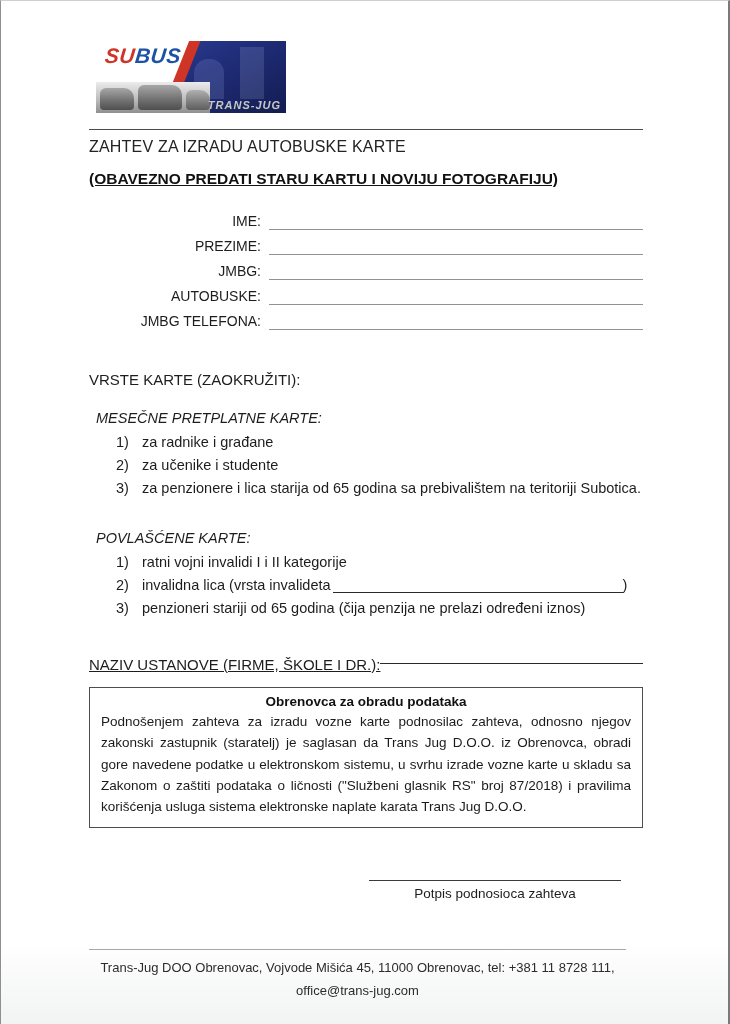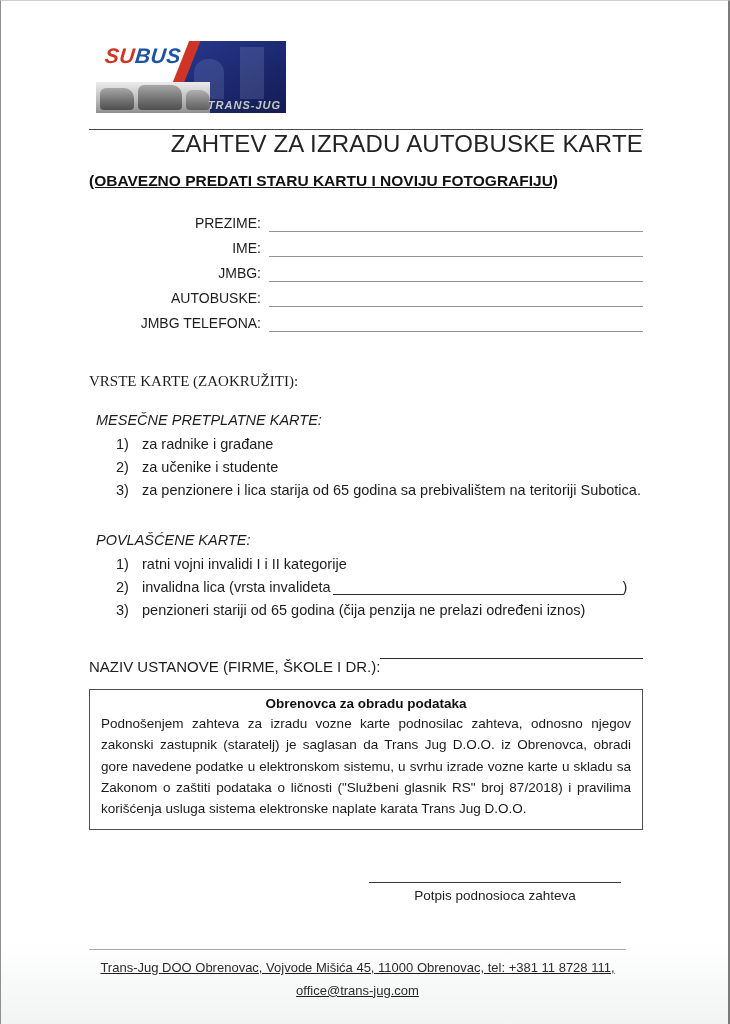--- a/index.html
+++ b/index.html
@@ -62,57 +62,57 @@
   .bus3 { left:90px; width:24px; height:20px; opacity:.8; }
   .logo-transjug {
     position:absolute; right:5px; bottom:2px;
     font-size:11px; font-weight:900; font-style:italic;
     letter-spacing:1px; color:#bfc8da;
     text-shadow:0.5px 0.5px 0 #2a2a2a;
   }
 
   
   .rule-top { margin-top:16px; border-top:1px solid #4a4a4a; }
-  .title { text-align:right; font-size:24px; color:#232323; letter-spacing:0.2px; }
+  .title { margin-top:8px; text-align:left; font-size:16px; color:#232323; letter-spacing:0.2px; }
   .subtitle { margin-top:14px; text-align:left; font-size:15.5px; font-weight:bold; text-decoration:underline; color:#111; }
 
   
   .fields { margin-top:18px; }
   .field-row { display:grid; grid-template-columns:180px 1fr; height:25px; align-items:end; }
   .field-label { text-align:right; padding-right:8px; font-size:14px; color:#1d1d1d; padding-bottom:2px; }
   .field-line { border-bottom:1px solid #929292; height:100%; margin-bottom:1px; }
 
   
-  .section-heading { margin-top:40px; font-size:15px; color:#1d1d1d;font-family:Liberation Serif, serif; }
+  .section-heading { margin-top:40px; font-size:15px; color:#1d1d1d; }
   .sub-heading { margin-top:22px; margin-left:7px; font-size:14.5px; color:#1d1d1d;font-style:italic; }
   .olist { margin-top:5px; margin-left:27px; }
   .olist-item { display:flex; font-size:14.5px; line-height:23px; color:#1d1d1d; }
   .olist-item .num { width:26px; flex-shrink:0; }
   .olist-item .txt { flex:1; }
   .fill-line { flex:1; border-bottom:1px solid #2a2a2a; margin:0 0 4px 2px; max-width:290px; }
   .suffix { flex-shrink:0; }
 
-  .institution-row { display:flex; margin-top:36px; font-size:15px; align-items:flex-start; color:#1d1d1d; }
+  .institution-row { display:flex; margin-top:36px; font-size:15px; align-items:center; color:#1d1d1d;text-decoration:underline; }
   .institution-line { flex:1; border-bottom:1px solid #2a2a2a; margin-bottom:2px; }
 
   
   .consent-box {
     margin-top:14px; border:1px solid #4d4d4d;
     padding:6px 11px 9px 11px;
   }
   .consent-title { text-align:center; font-weight:bold; font-size:13.5px; color:#111; }
   .consent-body { margin-top:2px; font-size:13.5px; line-height:1.58; text-align:justify; color:#1b1b1b; }
 
   
   .signature { margin-top:52px; margin-right:22px; margin-left:auto; width:252px; }
   .signature-line { border-top:1px solid #3a3a3a; }
   .signature-label { margin-top:5px; text-align:center; font-size:13.5px; color:#1d1d1d; }
 
   
-  .footer { position:absolute; left:88px; right:102px; top:948px;text-decoration:underline; }
+  .footer { position:absolute; left:88px; right:102px; top:948px; }
   .footer-rule { border-top:1px solid #a8a8a8; }
   .footer-text { margin-top:7px; text-align:center; font-size:13px; line-height:1.75; color:#2c2c2c; }
 </style>
 </head>
 <body>
 
 <div class="page">
   <div class="content">
 
     <div class="logo">
@@ -130,25 +130,25 @@
       </div>
       <div class="logo-transjug">TRANS-JUG</div>
     </div>
 
     <div class="rule-top"></div>
     <div class="title">ZAHTEV ZA IZRADU AUTOBUSKE KARTE</div>
     <div class="subtitle">(OBAVEZNO PREDATI STARU KARTU I NOVIJU FOTOGRAFIJU)</div>
 
     <div class="fields">
       <div class="field-row">
+        <div class="field-label">IME:</div>
+        <div class="field-line"></div>
+      </div>
+      <div class="field-row">
         <div class="field-label">PREZIME:</div>
-        <div class="field-line"></div>
-      </div>
-      <div class="field-row">
-        <div class="field-label">IME:</div>
         <div class="field-line"></div>
       </div>
       <div class="field-row">
         <div class="field-label">JMBG:</div>
         <div class="field-line"></div>
       </div>
       <div class="field-row">
         <div class="field-label">AUTOBUSKE:</div>
         <div class="field-line"></div>
       </div>

